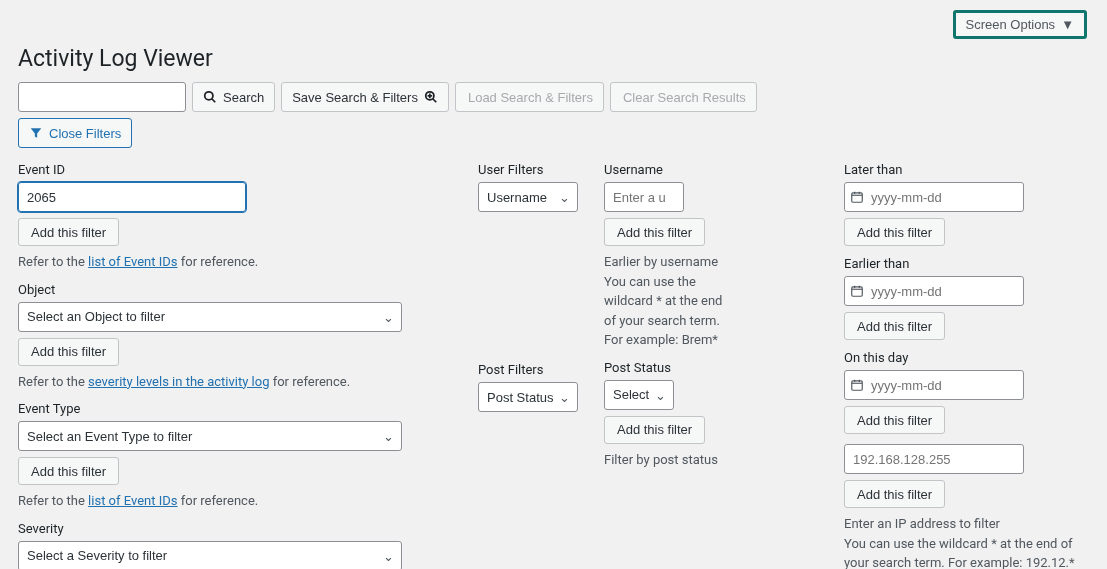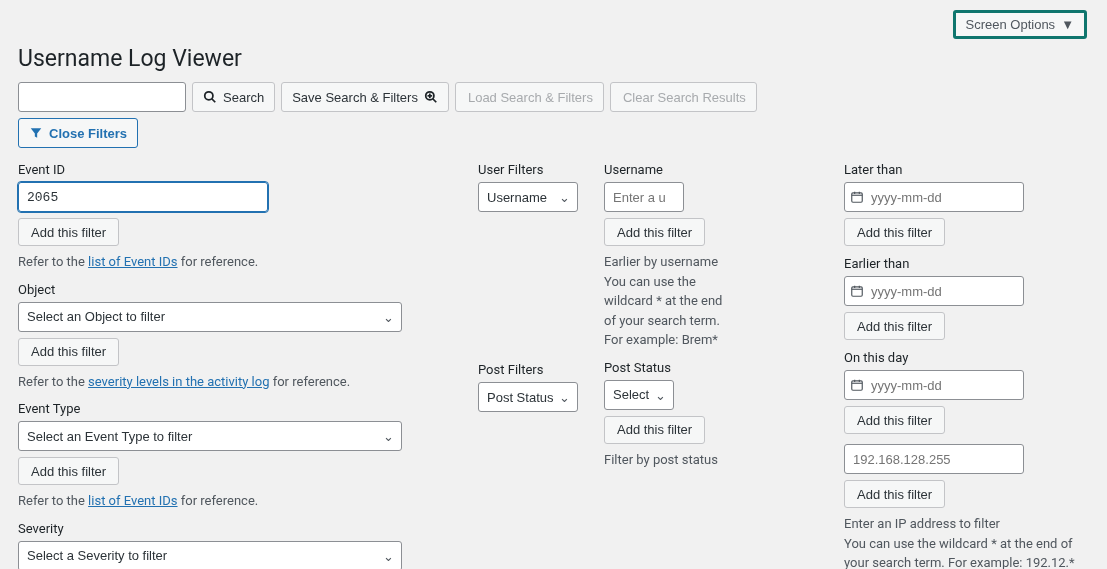--- a/index.html
+++ b/index.html
@@ -68,21 +68,20 @@
     gap: 6px;
     height: 30px;
     padding: 0 10px;
     border: 1px solid #2271b1;
     background: #f6f7f7;
     border-radius: 3px;
     color: #2271b1;
     font-size: 13px;
     cursor: pointer;
     margin-bottom: 14px;
-    font-weight: bold;
   }
   .columns {
     display: flex;
     gap: 20px;
   }
   .col { flex: 0 0 auto; }
   .col.c1 { width: 440px; }
   .col.c2 { width: 106px; }
   .col.c3 { width: 220px; }
   .col.c4 { width: 240px; }
@@ -137,21 +136,21 @@
 
 
 
 <div class="screen-options-row">
   <button class="screen-options">
     <span>Screen Options</span>
     <span>▼</span>
   </button>
 </div>
 
-<h1 class="page-title">Username Log Viewer</h1>
+<h1 class="page-title">Activity Log Viewer</h1>
 
 <div class="toolbar">
   <input class="search-input" type="text" style="">
   <button class="btn">
     <span>
       <svg width="14" height="14" viewBox="0 0 24 24" fill="none" stroke="#1d2327" stroke-width="3">
           <circle cx="10" cy="10" r="7"></circle>
           <line x1="21" y1="21" x2="15" y2="15"></line>
         </svg>
     </span>
@@ -183,21 +182,21 @@
       </svg>
   </span>
   <span>Close Filters</span>
 </button>
 
 <div class="columns">
 
   <div class="col c1">
     <div class="field-group">
       <label class="lbl">Event ID</label>
-      <input class="input-text focused" style="width: 250px; font-family: Liberation Mono, monospace;" value="2065">
+      <input class="input-text focused" style="width: 228px;" value="2065">
       <div><button class="add-filter">Add this filter</button></div>
       <div class="hint">
         <span>Refer to the </span><a class="link">list of Event IDs</a><span> for reference.</span>
       </div>
     </div>
 
     <div class="field-group">
       <label class="lbl">Object</label>
       <div class="select-wrap sel-narrow">
         <input class="input-text sel-narrow" readonly="" value="Select an Object to filter" style="">

